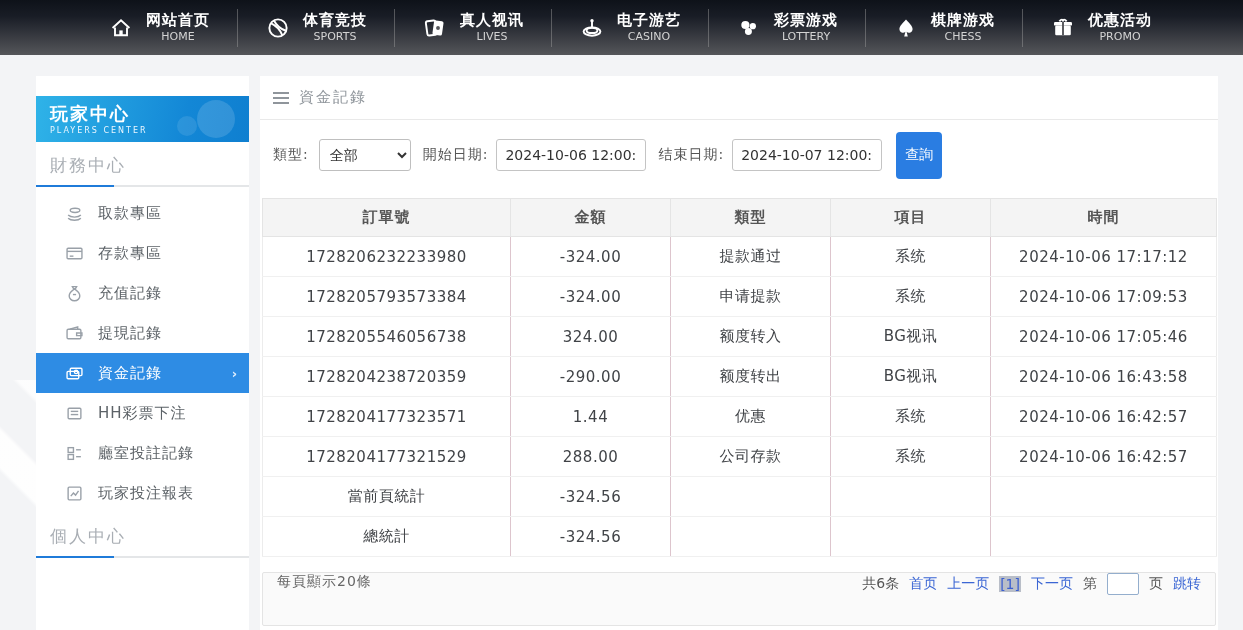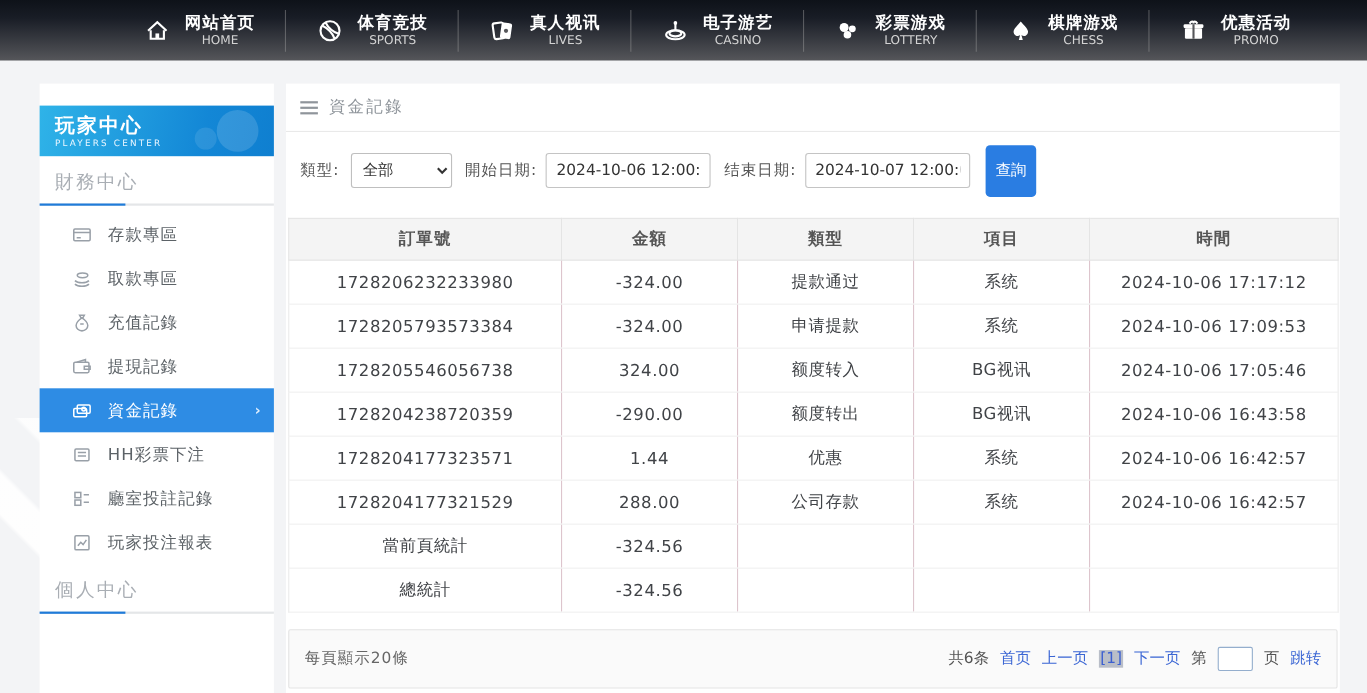--- a/index.html
+++ b/index.html
@@ -8,21 +8,21 @@
 
   
   .watermark { position:absolute; left:-40px; top:380px; width:260px; height:260px;
     background:linear-gradient(45deg, transparent 40%, rgba(255,255,255,.9) 41%, rgba(255,255,255,.9) 48%, transparent 49%,
                transparent 60%, rgba(255,255,255,.8) 61%, rgba(255,255,255,.8) 68%, transparent 69%);
     pointer-events:none; }
 
   
   .topnav { position:absolute; left:0; top:0; width:1243px; height:55px;
     background:linear-gradient(#0e1219,#191d26 30%,#55565a); display:flex; align-items:center;
-    padding-left:103px; }
+    padding-left:81px; }
   .nav-item { display:flex; align-items:center; gap:12px; padding:0 27px; height:38px; cursor:pointer; }
   .nav-item + .nav-item { border-left:1px solid rgba(160,160,160,.45); }
   .nav-icon { width:26px; height:26px; display:flex; align-items:center; justify-content:center; color:#fff; }
   .nav-icon svg { stroke:#fff; fill:none; stroke-width:1.6; }
   .nav-icon .filled { fill:#fff; stroke:none; }
   .nav-text { display:flex; flex-direction:column; align-items:center; line-height:1.25; }
   .nav-zh { color:#fff; font-size:15px; font-weight:bold; letter-spacing:1px; }
   .nav-en { color:#d3d3d3; font-size:11px; }
 
   
@@ -69,21 +69,21 @@
     border:1px solid #e4e4e4; border-left:1px solid #dfc7ce; letter-spacing:1px; }
   table.records th:first-child { border-left:1px solid #e4e4e4; }
   table.records td { height:40px; text-align:center; color:#404347; font-size:15px;
     border-top:1px solid #f0f0f0; border-bottom:1px solid #f0f0f0; border-left:1px solid #ddc5cd; letter-spacing:.5px; }
   table.records td:first-child { border-left:1px solid #ececec; }
   table.records td:last-child { border-right:1px solid #ececec; }
   .col-order { width:248px; } .col-amt { width:160px; } .col-type { width:160px; }
   .col-item { width:160px; } .col-time { width:226px; }
 
   .foot { position:absolute; left:2px; top:496px; width:954px; height:54px; background:#fafafa;
-    border:1px solid #e4e4e4; border-radius:2px; display:flex; align-items:center; justify-content:space-between;
+    border:1px solid #e4e4e4; border-radius:2px; display:flex; align-items:flex-start; justify-content:space-between;
     padding:0 14px; }
   .foot-left { color:#666; font-size:14px; letter-spacing:1px; }
   .pager { display:flex; align-items:center; gap:10px; font-size:14px; }
   .pg-total { color:#555; }
   .pg-link { color:#3b66d4; cursor:pointer; text-decoration:none; }
   .pg-cur { color:#3b5fd0; background:#b9bec8; padding:0 1px; }
   .pg-label { color:#555; }
   .pg-input { width:32px; height:22px; border:1px solid #94aecd; border-radius:2px; background:#fff; }
 </style>
 </head>
@@ -202,36 +202,36 @@
 
   <div class="sb-section-title">財務中心</div>
   <div class="sb-underline">
       <i></i>
     </div>
 
   <div class="sb-menu">
     <div class="sb-item">
       <span class="sb-icon">
         <svg width="17" height="17" viewBox="0 0 16 16">
+            <ellipse cx="8.5" cy="5" rx="4.5" ry="2"></ellipse>
+            <path d="M2 9.5c2.5 2.5 9.5 2.5 12 0"></path>
+            <path d="M2 12.5c2.5 2.5 9.5 2.5 12 0"></path>
+          </svg>
+      </span>
+      <span class="lbl">取款專區</span>
+    </div>
+    <div class="sb-item">
+      <span class="sb-icon">
+        <svg width="17" height="17" viewBox="0 0 16 16">
             <rect x="1" y="3" width="14" height="10" rx="1"></rect>
             <line x1="1" y1="6" x2="15" y2="6"></line>
             <line x1="3.5" y1="10.5" x2="7" y2="10.5"></line>
           </svg>
       </span>
       <span class="lbl">存款專區</span>
-    </div>
-    <div class="sb-item">
-      <span class="sb-icon">
-        <svg width="17" height="17" viewBox="0 0 16 16">
-            <ellipse cx="8.5" cy="5" rx="4.5" ry="2"></ellipse>
-            <path d="M2 9.5c2.5 2.5 9.5 2.5 12 0"></path>
-            <path d="M2 12.5c2.5 2.5 9.5 2.5 12 0"></path>
-          </svg>
-      </span>
-      <span class="lbl">取款專區</span>
     </div>
     <div class="sb-item">
       <span class="sb-icon">
         <svg width="17" height="17" viewBox="0 0 16 16">
             <path d="M6 1.5h4l-1.2 2.2H7.2z"></path>
             <path d="M8 3.7C5 5.7 3 7.7 3 10.3A4.6 4.2 0 0 0 13 10.3c0-2.6-2-4.6-5-6.6z"></path>
             <line x1="6.5" y1="9" x2="9.5" y2="9"></line>
           </svg>
       </span>
       <span class="lbl">充值記錄</span>

